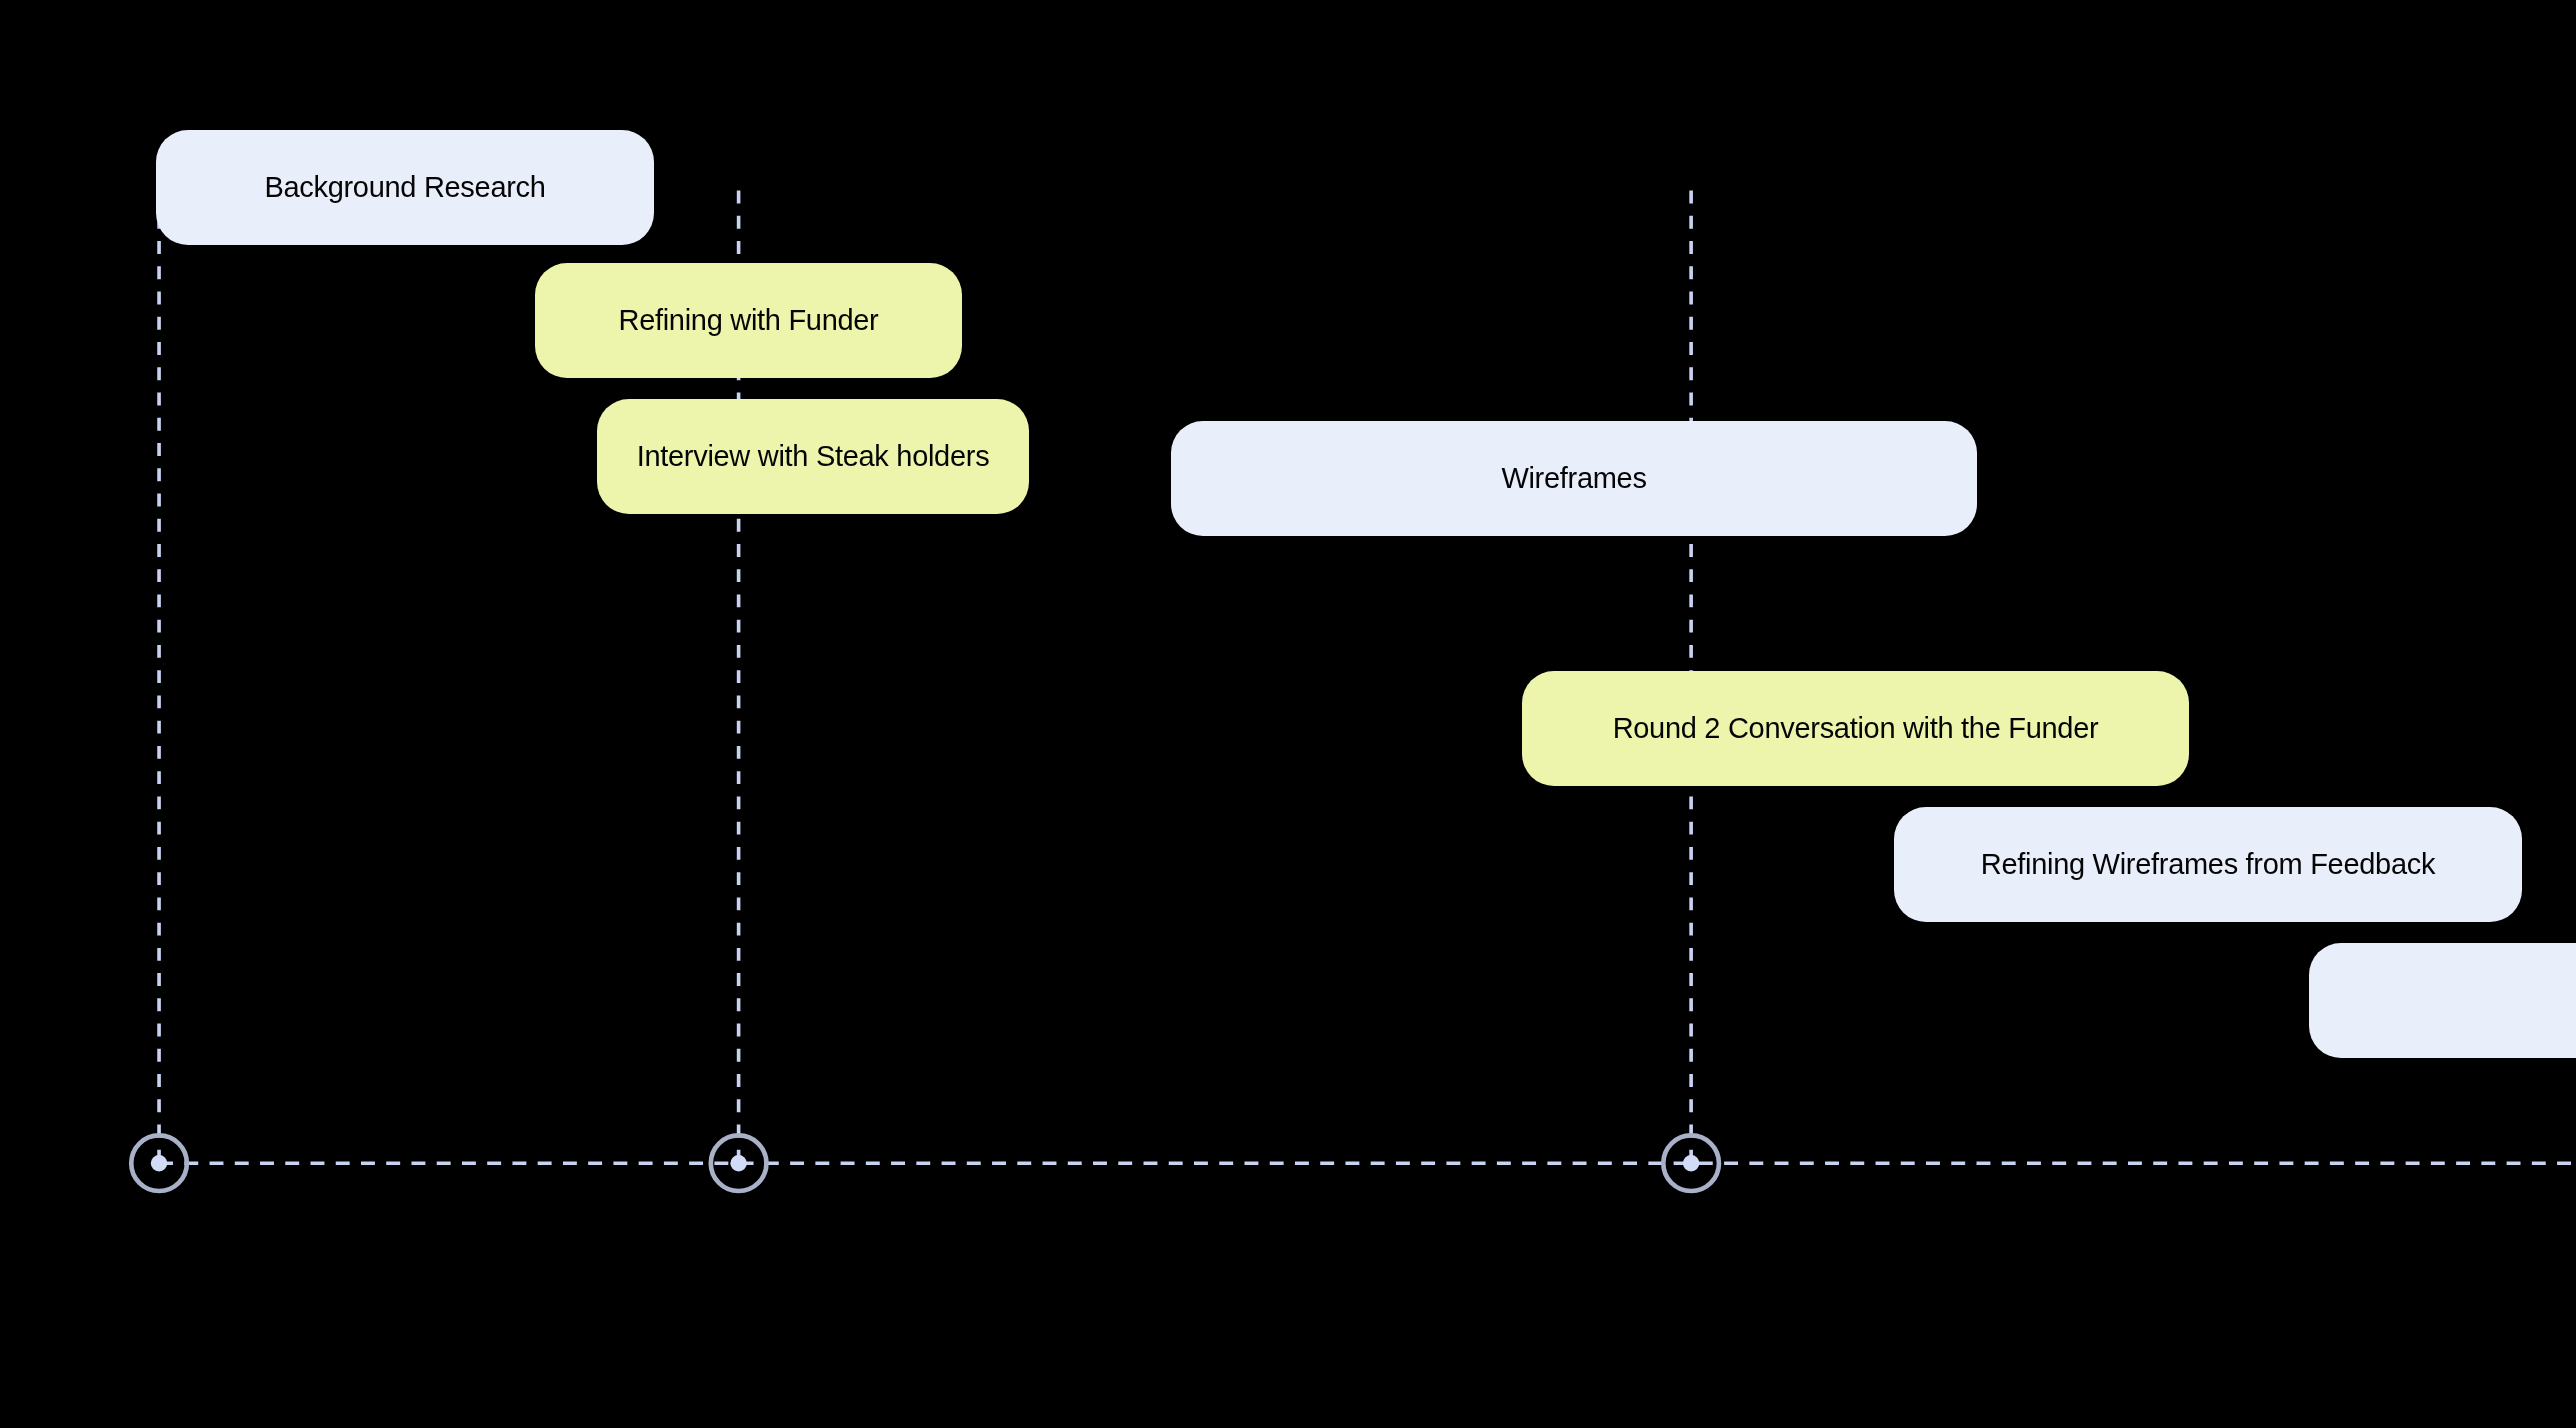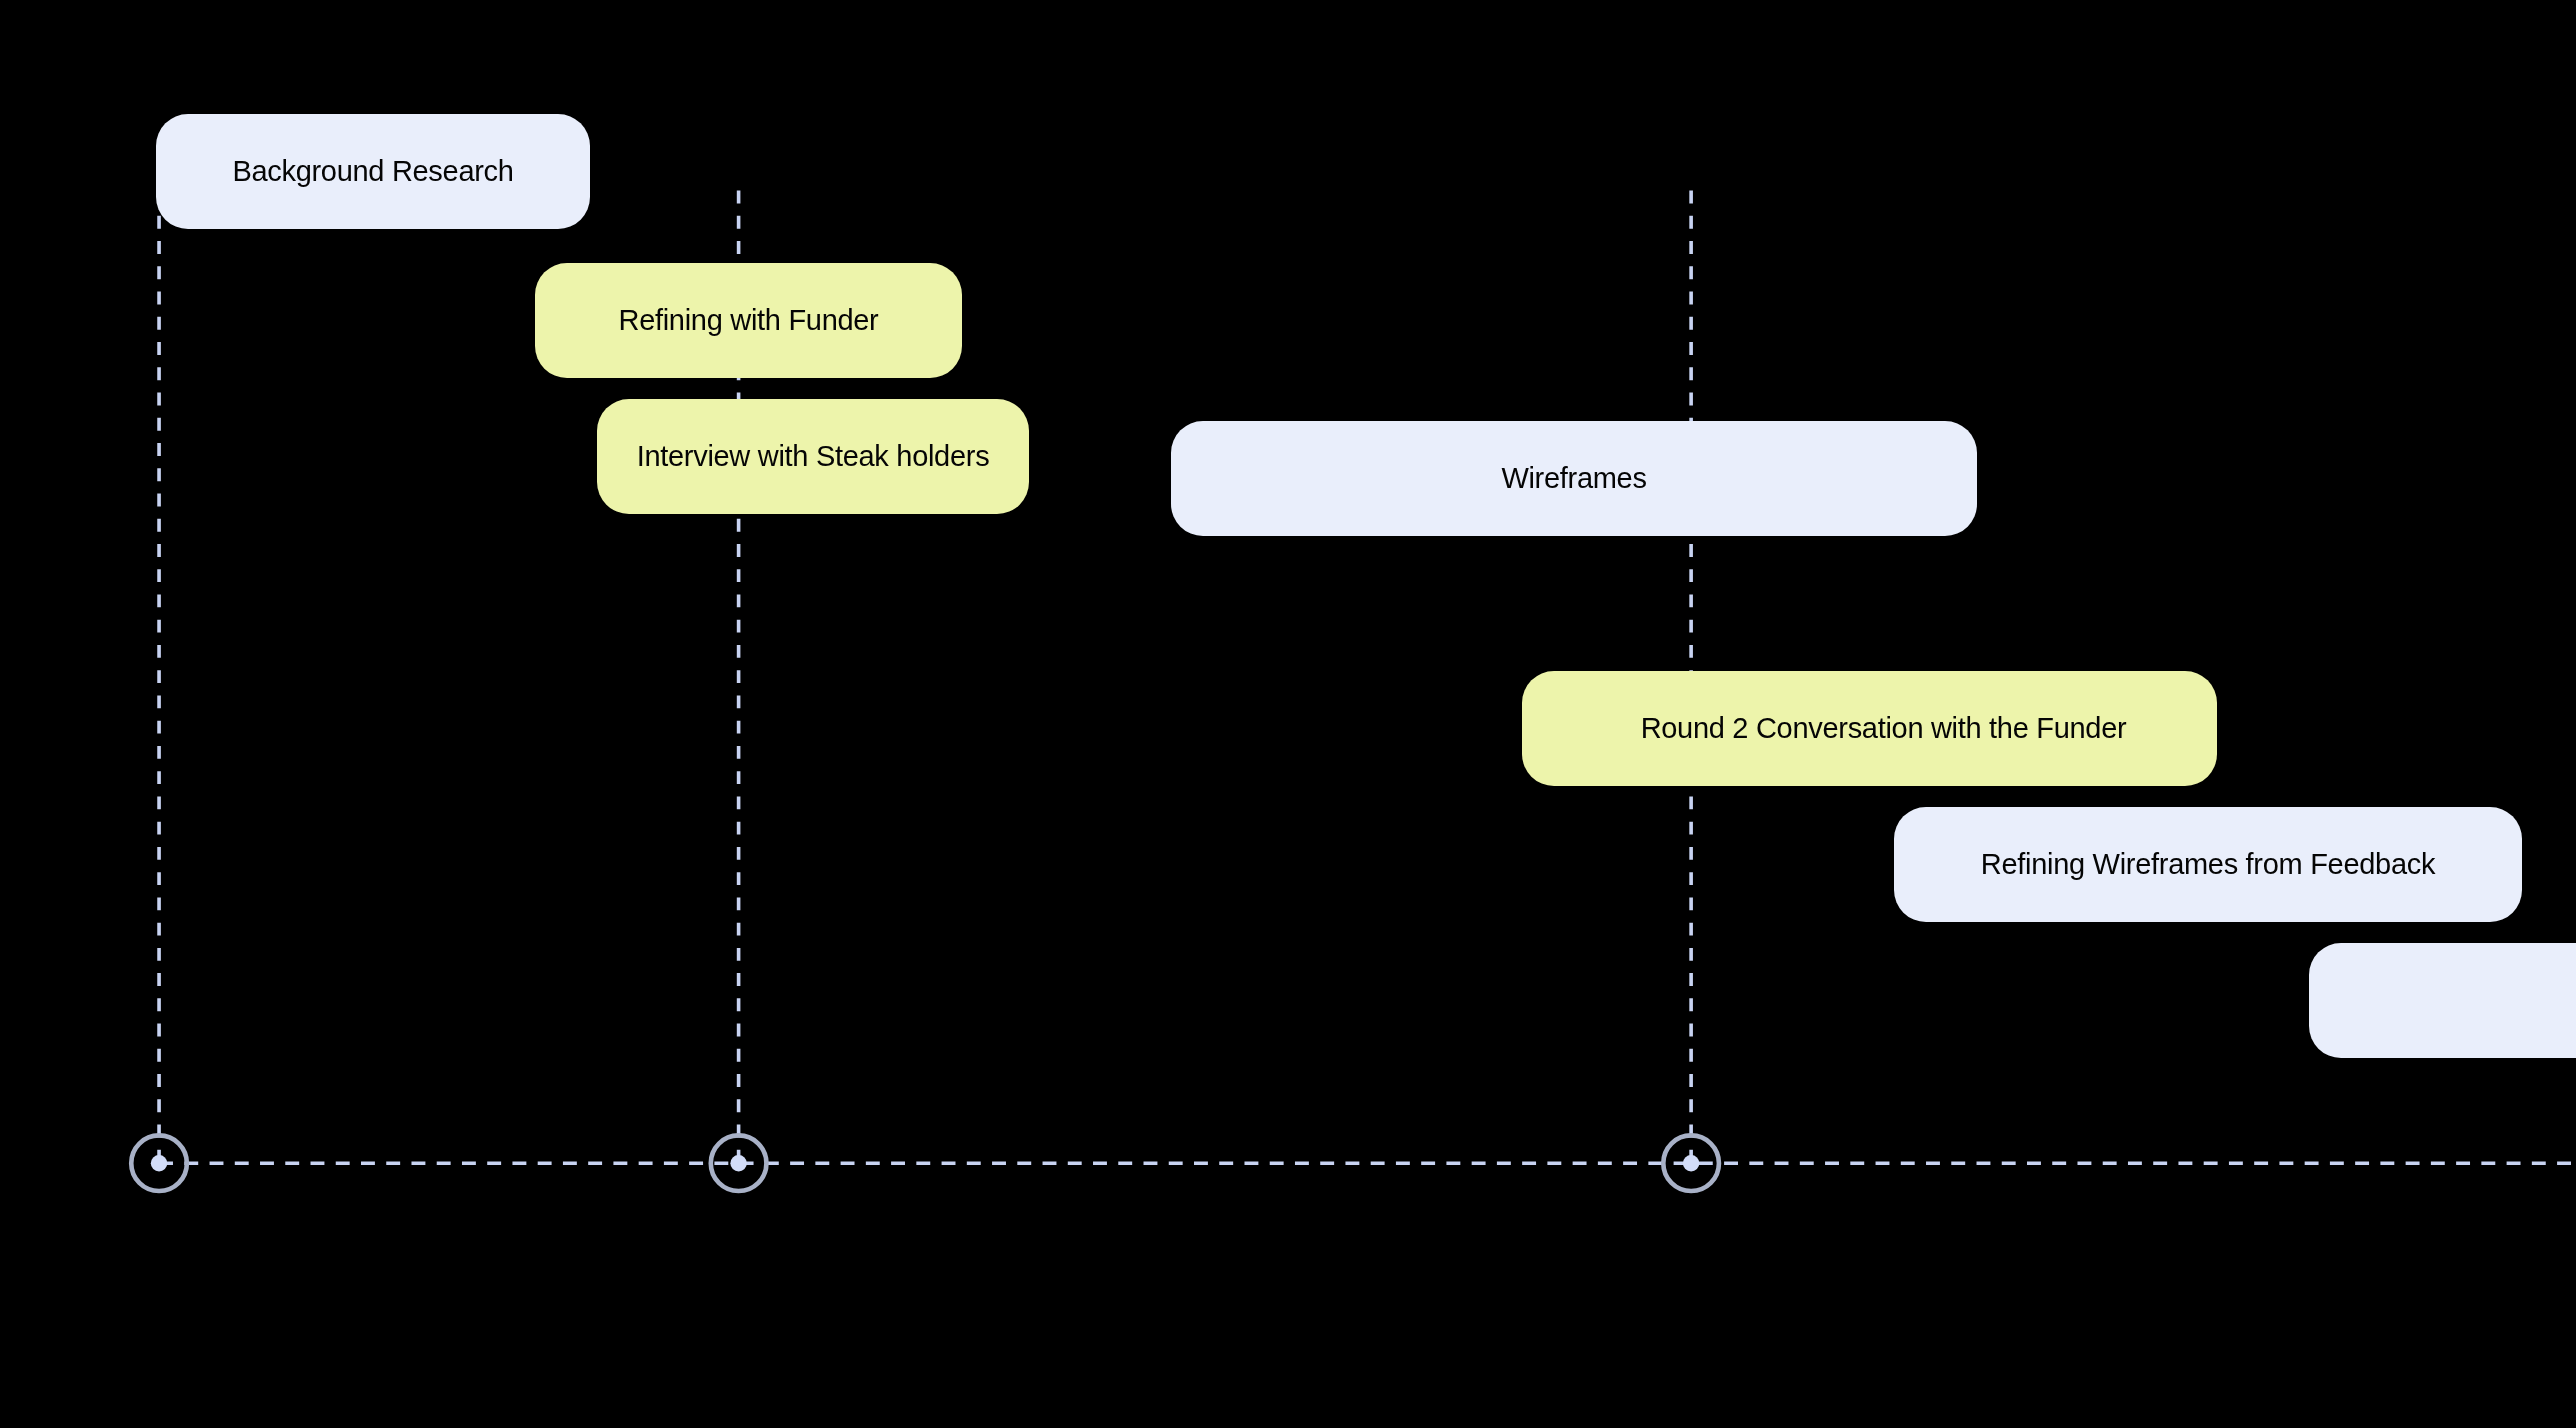--- a/index.html
+++ b/index.html
@@ -66,22 +66,22 @@
       <g>
         <circle cx="3282" cy="2258" r="54" fill="none" stroke="#A8B1C7" stroke-width="9"></circle>
         <circle cx="3282" cy="2258" r="16" fill="#D2DCF8"></circle>
       </g>
       <g>
         <circle cx="5812" cy="2258" r="54" fill="none" stroke="#A8B1C7" stroke-width="9"></circle>
         <circle cx="5812" cy="2258" r="16" fill="#D2DCF8"></circle>
       </g>
     </svg>
   <div id="tasks-layer">
-      <div class="task lavender" style="left: 156px; top: 114px; width: 434px;">Background Research</div>
+      <div class="task lavender" style="left: 156px; top: 130px; width: 498px;">Background Research</div>
       <div class="task yellow" style="left: 535px; top: 263px; width: 427px;">Refining with Funder</div>
       <div class="task yellow" style="left: 597px; top: 399px; width: 432px;">Interview with Steak holders</div>
       <div class="task lavender" style="left: 1171px; top: 399px; width: 806px; margin-top: 22px;">Wireframes</div>
-      <div class="task yellow" style="left: 1522px; top: 671px; width: 667px; padding-left: 28px;">Round 2 Conversation with the Funder</div>
+      <div class="task yellow" style="left: 1522px; top: 671px; width: 667px;">Round 2 Conversation with the Funder</div>
       <div class="task lavender" style="left: 1894px; top: 807px; width: 628px;">Refining Wireframes from Feedback</div>
       <div class="task lavender" style="left: 2309px; top: 943px; width: 688px;">Prototyping</div>
     </div>
 </div>
 
 
 </body></html>

